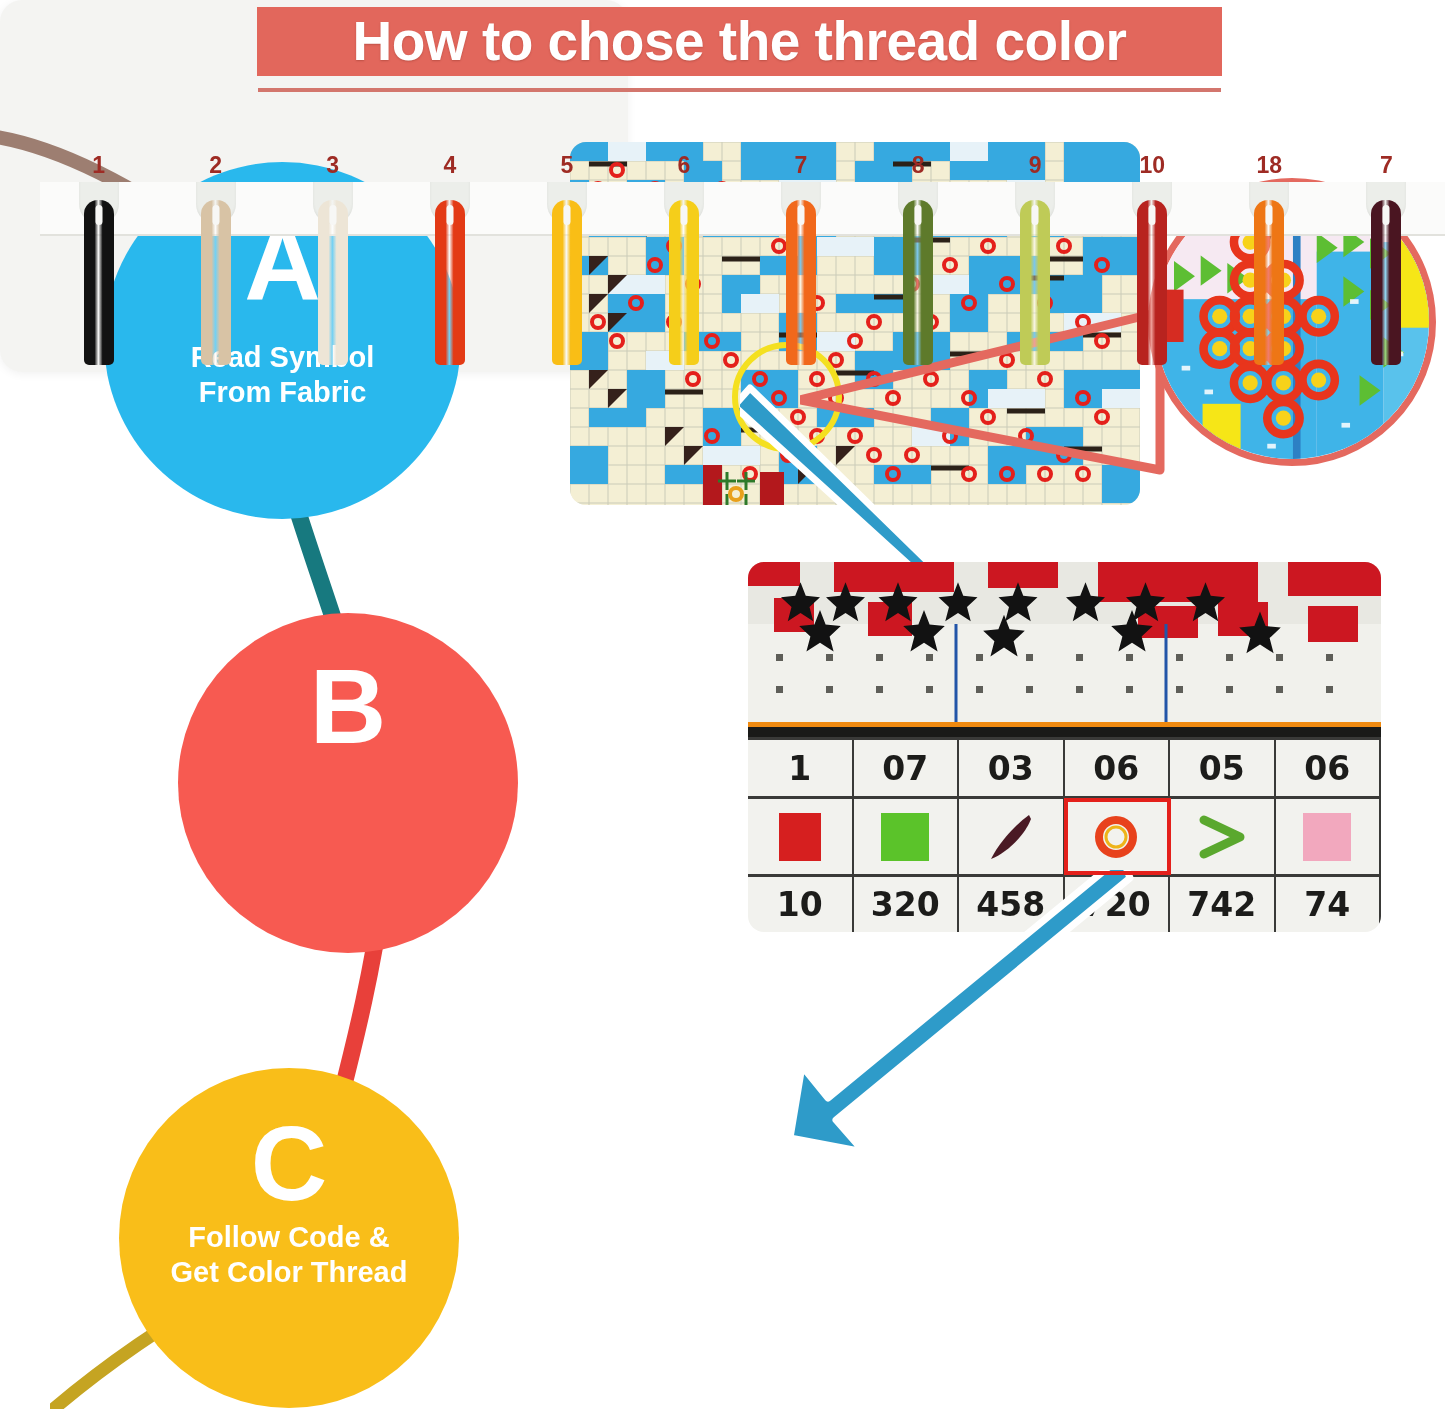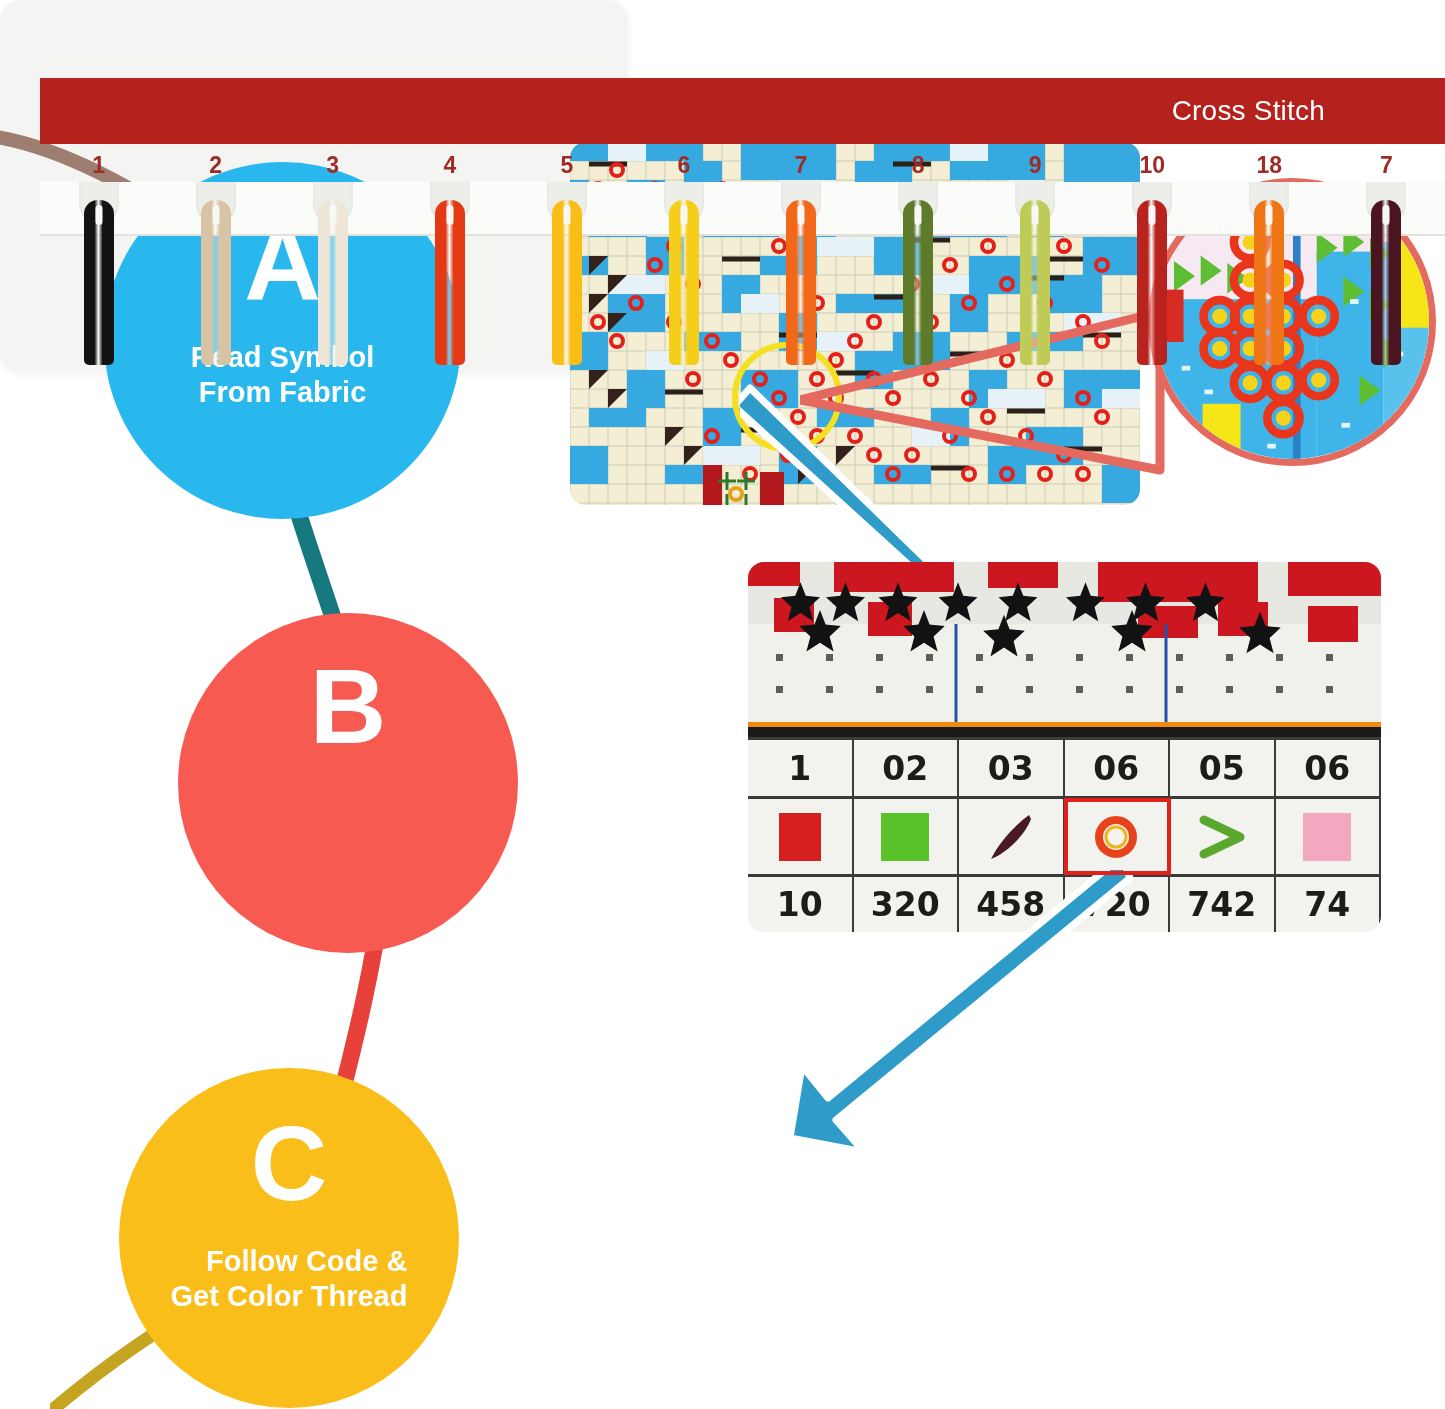--- a/index.html
+++ b/index.html
@@ -126,21 +126,21 @@
   #circle-b .step-label { margin-top: 16px; }
 
   #circle-c {
     left: 119px;
     top: 1068px;
     width: 340px;
     height: 340px;
     background: #F9BE19;
     padding-top: 42px;
   }
-  #circle-c .step-label { margin-top: 28px; text-align: right; }
+  #circle-c .step-label { margin-top: 4px; }
 
   
   .photo-panel {
     position: absolute;
     border-radius: 16px;
     overflow: hidden;
   }
 
   
   #panel-fabric {
@@ -349,20 +349,23 @@
     outline: 4px solid #E4201B;
     outline-offset: -3px;
     z-index: 3;
   }
 </style>
 </head>
 <body>
 
 <div id="canvas">
 
+  <div id="title-banner" style="background: rgb(226, 103, 92);">
+    <span id="title-text">How to chose the thread color</span>
+  </div>
   <div id="title-underline"></div>
 
   <svg class="thread" id="thread-in" viewBox="0 0 230 120">
     <path d="M0,8 C70,18 150,62 225,116" stroke="#9D7E71" stroke-width="14" fill="none" stroke-linecap="round"></path>
   </svg>
 
   <svg class="thread" id="thread-ab" viewBox="0 0 90 190">
     <path d="M12,0 C30,60 52,120 74,190" stroke="#17797F" stroke-width="17" fill="none"></path>
   </svg>
 
@@ -729,21 +732,21 @@
         <line x1="208" y1="62" x2="208" y2="175"></line>
         <line x1="418" y1="62" x2="418" y2="175"></line>
       </g>
       <rect x="0" y="160" width="633" height="5" fill="#F08A10"></rect>
       <rect x="0" y="165" width="633" height="10" fill="#1A1A18"></rect>
     </svg>
 
     <div id="legend-rows">
       <div class="legend-row" id="row-codes">
         <div class="legend-cell">1</div>
-        <div class="legend-cell">02</div>
+        <div class="legend-cell">07</div>
         <div class="legend-cell">03</div>
         <div class="legend-cell">06</div>
         <div class="legend-cell">05</div>
         <div class="legend-cell">06</div>
       </div>
 
       <div class="legend-row" id="row-symbols">
         <div class="legend-cell">
           <span style="display:block;width:42px;height:48px;background:#D61F1F;"></span>
         </div>
@@ -780,23 +783,20 @@
         <div class="legend-cell">74</div>
       </div>
     </div>
   </div>
 
   <svg class="arrow-svg" id="arrow-2" viewBox="0 0 400 290">
     <path d="M390,8 L96,250 L124,282 L50,268 L62,196 L88,228 L382,-14 Z" fill="#2E9BC9" stroke="#ffffff" stroke-width="7" stroke-linejoin="round"></path>
   </svg>
 
   <div id="panel-threads">
-    <div id="thread-banner" style="background: rgb(181, 33, 28);">
-      <span id="thread-banner-label">Cross Stitch</span>
-    </div>
 
     <div id="thread-numbers">
       <span class="thread-num">1</span>
       <span class="thread-num">2</span>
       <span class="thread-num">3</span>
       <span class="thread-num">4</span>
       <span class="thread-num">5</span>
       <span class="thread-num">6</span>
       <span class="thread-num">7</span>
       <span class="thread-num">8</span>

